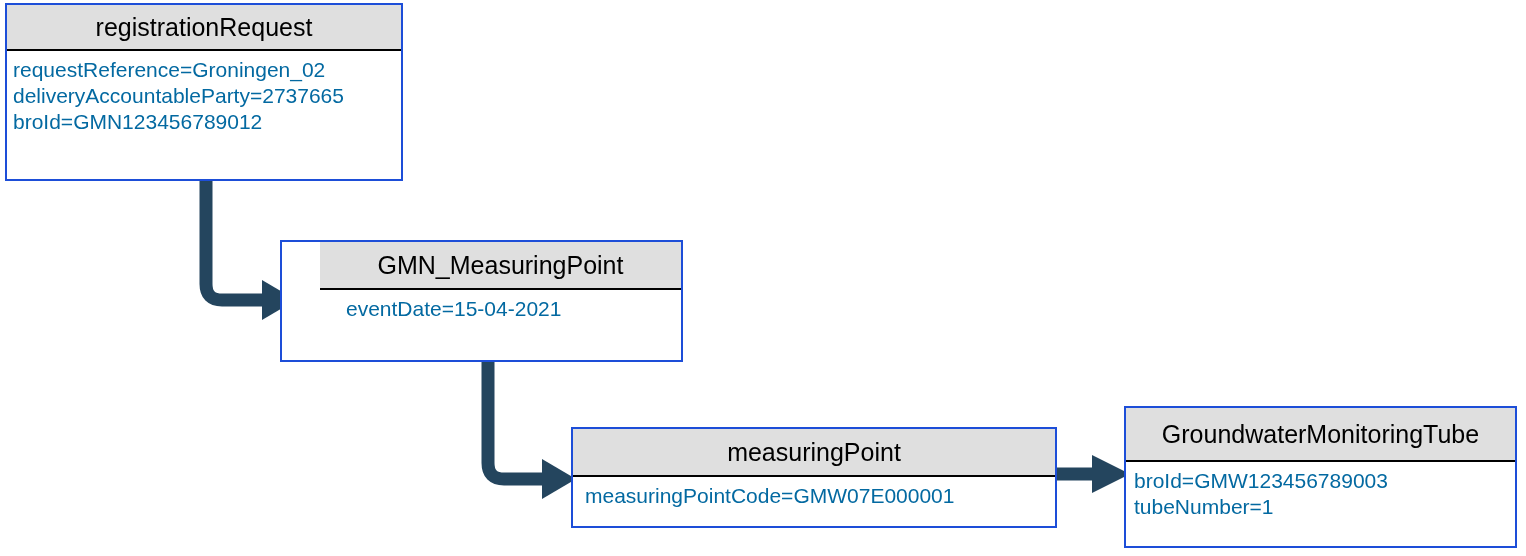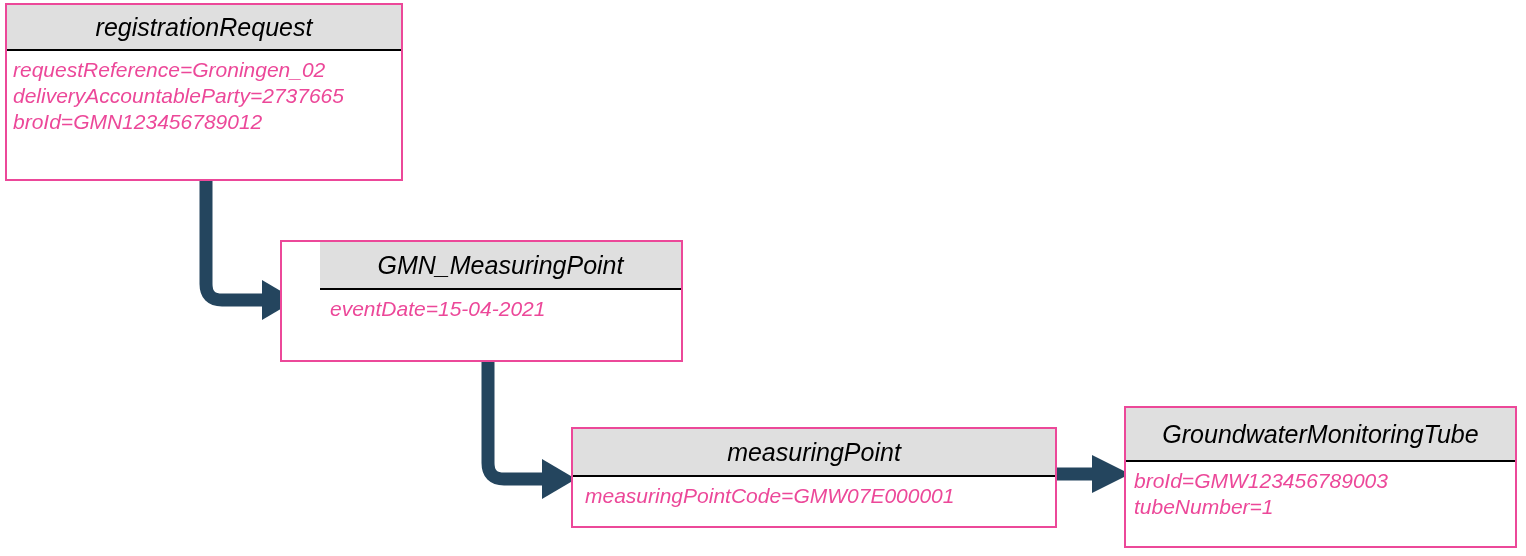--- a/index.html
+++ b/index.html
@@ -13,62 +13,61 @@
   #diagram-canvas {
     position: relative;
     width: 1526px;
     height: 556px;
     background: #ffffff;
     overflow: hidden;
   }
   .uml-box {
     position: absolute;
     box-sizing: border-box;
-    border: 2px solid #ec4899;
+    border: 2px solid #1d4ed8;
     background: #ffffff;
     overflow: hidden;
-    font-style: italic;
   }
   .uml-header {
     box-sizing: border-box;
     background: #dfdfdf;
     border-bottom: 2px solid #000000;
     text-align: center;
     color: #000000;
     font-size: 25px;
     line-height: 1;
     white-space: nowrap;
     overflow: hidden;
     display: flex;
     align-items: center;
     justify-content: center;
   }
   .uml-body {
     box-sizing: border-box;
     padding: 6px 6px 0 6px;
-    color: #ec4899;
+    color: #0369a1;
     font-size: 21px;
     line-height: 26px;
     white-space: nowrap;
     overflow: hidden;
   }
   .uml-attr {
     white-space: nowrap;
     overflow: hidden;
     text-overflow: clip;
   }
 
   
   #box-registration-request { left: 5px;   top: 3px;   width: 398px; height: 178px; }
   #box-registration-request .uml-header { height: 46px; }
   #box-registration-request .uml-body   { height: 128px; }
 
   #box-gmn-measuring-point  { left: 280px; top: 240px; width: 403px; height: 122px; padding-left: 38px; }
   #box-gmn-measuring-point .uml-header { height: 48px; }
-  #box-gmn-measuring-point .uml-body   { height: 70px; padding-left: 10px; }
+  #box-gmn-measuring-point .uml-body   { height: 70px; padding-left: 10px; margin-left: 16px; }
 
   #box-measuring-point      { left: 558px; top: 427px; width: 486px; height: 101px; margin-left: 13px; }
   #box-measuring-point .uml-header { height: 48px; }
   #box-measuring-point .uml-body   { height: 38px; padding-left: 12px; }
 
   #box-groundwater-monitoring-tube { left: 1124px; top: 406px; width: 393px; height: 142px; }
   #box-groundwater-monitoring-tube .uml-header { height: 54px; }
   #box-groundwater-monitoring-tube .uml-body   { height: 84px; padding-left: 8px; }
 
   

